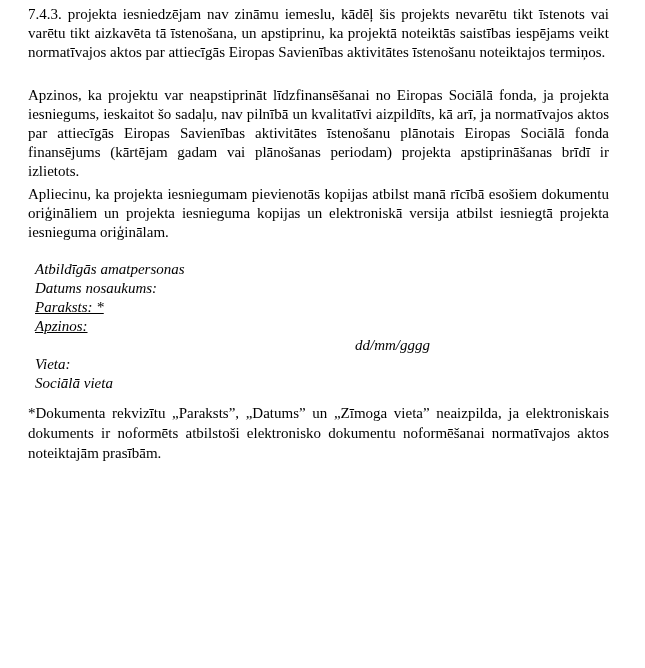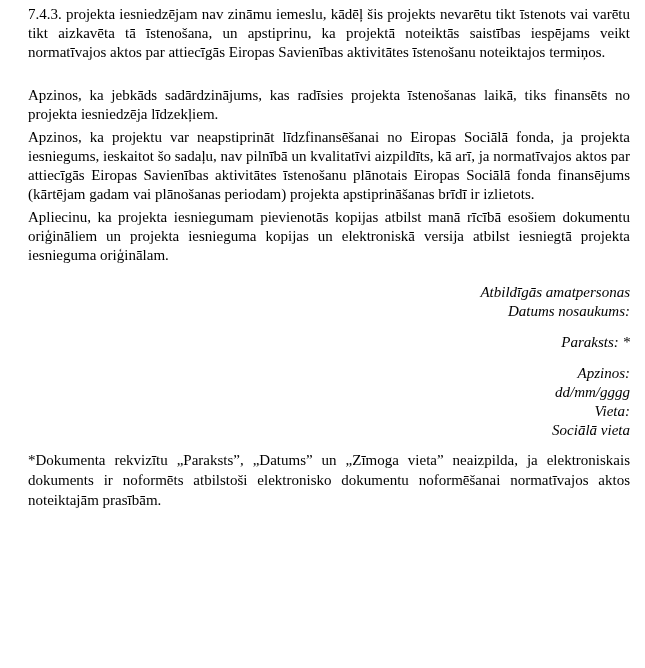--- a/index.html
+++ b/index.html
@@ -9,63 +9,63 @@
     background: #ffffff;
   }
   body {
     width: 645px;
     height: 668px;
     overflow: hidden;
   }
   .page {
     width: 645px;
     height: 668px;
-    padding: 5px 15px 0 28px;
+    padding: 5px 36px 0 28px;
     font-family: "Liberation Serif", "DejaVu Serif", serif;
     font-size: 15px;
     line-height: 19px;
     color: #000000;
     background: #ffffff;
   }
   p.body {
     margin: 0 0 4px 0;
     text-align: justify;
   }
   p.first-para {
     margin-bottom: 24px;
   }
   .sig {
     margin: 18px 0 0 7px;
     font-style: italic;
   }
   .sig-line {
     line-height: 19px;
-    text-align: right;
+    text-align: left;
   }
   .gap-md {
-    margin-top: 12px;
+    margin-top: 0;
+    text-decoration: underline;
   }
   .date-format {
     padding-left: 320px;
     font-style: italic;
   }
   p.footnote {
     margin-top: 10px;
     margin-bottom: 0;
     line-height: 20px;
   }
 </style>
 </head>
 <body>
 
 <div class="page">
 
   <p class="body first-para">7.4.3. projekta iesniedzējam nav zināmu iemeslu, kādēļ šis projekts nevarētu tikt īstenots vai varētu tikt aizkavēta tā īstenošana, un apstiprinu, ka projektā noteiktās saistības iespējams veikt normatīvajos aktos par attiecīgās Eiropas Savienības aktivitātes īstenošanu noteiktajos termiņos.</p>
 
-  <p class="body">Apzinos, ka jebkāds sadārdzinājums, kas radīsies projekta īstenošanas laikā, tiks finansēts no projekta iesniedzēja līdzekļiem.</p>
 
   <p class="body">Apzinos, ka projektu var neapstiprināt līdzfinansēšanai no Eiropas Sociālā fonda, ja projekta iesniegums, ieskaitot šo sadaļu, nav pilnībā un kvalitatīvi aizpildīts, kā arī, ja normatīvajos aktos par attiecīgās Eiropas Savienības aktivitātes īstenošanu plānotais Eiropas Sociālā fonda finansējums (kārtējam gadam vai plānošanas periodam) projekta apstiprināšanas brīdī ir izlietots.</p>
 
 
   <p class="body">Apliecinu, ka projekta iesniegumam pievienotās kopijas atbilst manā rīcībā esošiem dokumentu oriģināliem un projekta iesnieguma kopijas un elektroniskā versija atbilst iesniegtā projekta iesnieguma oriģinālam.</p>
 
   <div class="sig">
     <div class="sig-line">Atbildīgās amatpersonas</div>
     <div class="sig-line">Datums nosaukums:</div>
     <div class="sig-line gap-md">Paraksts: *</div>

